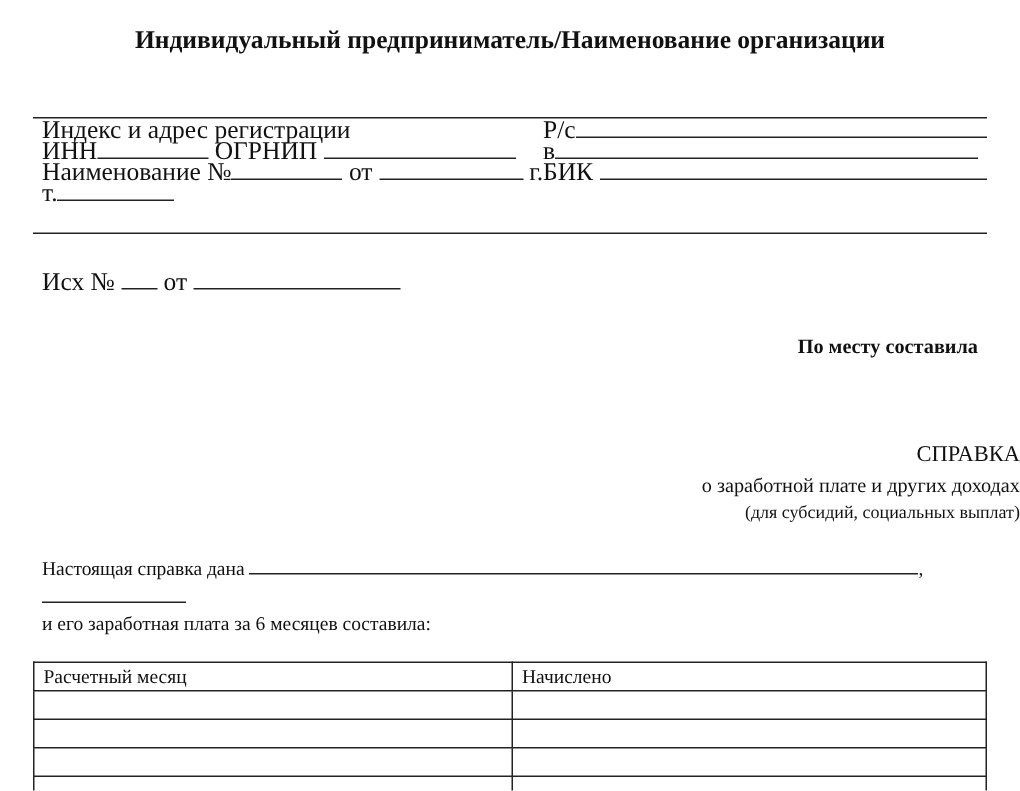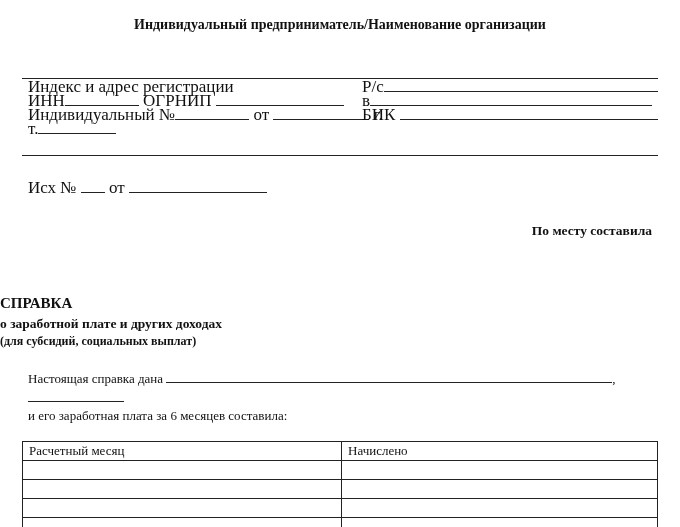--- a/index.html
+++ b/index.html
@@ -1,47 +1,47 @@
 <!DOCTYPE html>
 <html><head>
 <meta charset="utf-8">
 <style>
   html, body { margin: 0; padding: 0; background: #ffffff; }
   body {
     width: 680px; height: 527px; position: relative; overflow: hidden;
     font-family: "Liberation Serif", "DejaVu Serif", serif; color: #111;
   }
   .abs { position: absolute; }
-  .org-title { left: 0; width: 680px; top: 17px; text-align: center; font-weight: bold; font-size: 14px; }
+  .org-title { left: 0; width: 680px; top: 17px; text-align: center; font-weight: bold; font-size: 17px; }
   .hr { height: 0; border-top: 1px solid #222; }
   .req { font-size: 17px; line-height: 14px; white-space: nowrap; }
   .line { display: inline-block; border-bottom: 1px solid #222; height: 10px; vertical-align: baseline; }
   .outno { left: 28px; top: 178px; font-size: 17px; }
   .place { right: 28px; top: 223px; font-weight: bold; font-size: 13.5px; }
-  .doc-title { left: 0; width: 680px; text-align: left; font-weight: bold; }
+  .doc-title { left: 0; width: 680px; text-align: right; font-weight: normal; }
   .body-text { left: 28px; font-size: 13px; white-space: nowrap; }
   table.income { position: absolute; left: 22px; top: 441px; width: 636px; border-collapse: collapse; font-size: 13px; }
   table.income td { border: 1px solid #222; height: 18px; padding: 0 6px; }
 </style>
 </head>
 <body>
 
 <div class="abs org-title">Индивидуальный предприниматель/Наименование организации</div>
 
 <div class="abs hr" style="left:22px; width:636px; top:78px;"></div>
 
 <div class="abs req" style="left:28px; top:80px;">
   <div>Индекс и адрес регистрации</div>
   <div>
     <span>ИНН</span><span class="line" style="width:74px;"></span>
     <span>ОГРНИП</span>
     <span class="line" style="width:128px;"></span>
   </div>
   <div>
-    <span>Индивидуальный №</span><span class="line" style="width:74px;"></span>
+    <span>Наименование №</span><span class="line" style="width:74px;"></span>
     <span>от</span>
     <span class="line" style="width:96px;"></span>
     <span>г.</span>
   </div>
   <div>
     <span>т.</span><span class="line" style="width:78px;"></span>
   </div>
 </div>
 
 <div class="abs req" style="left:362px; top:80px;">

